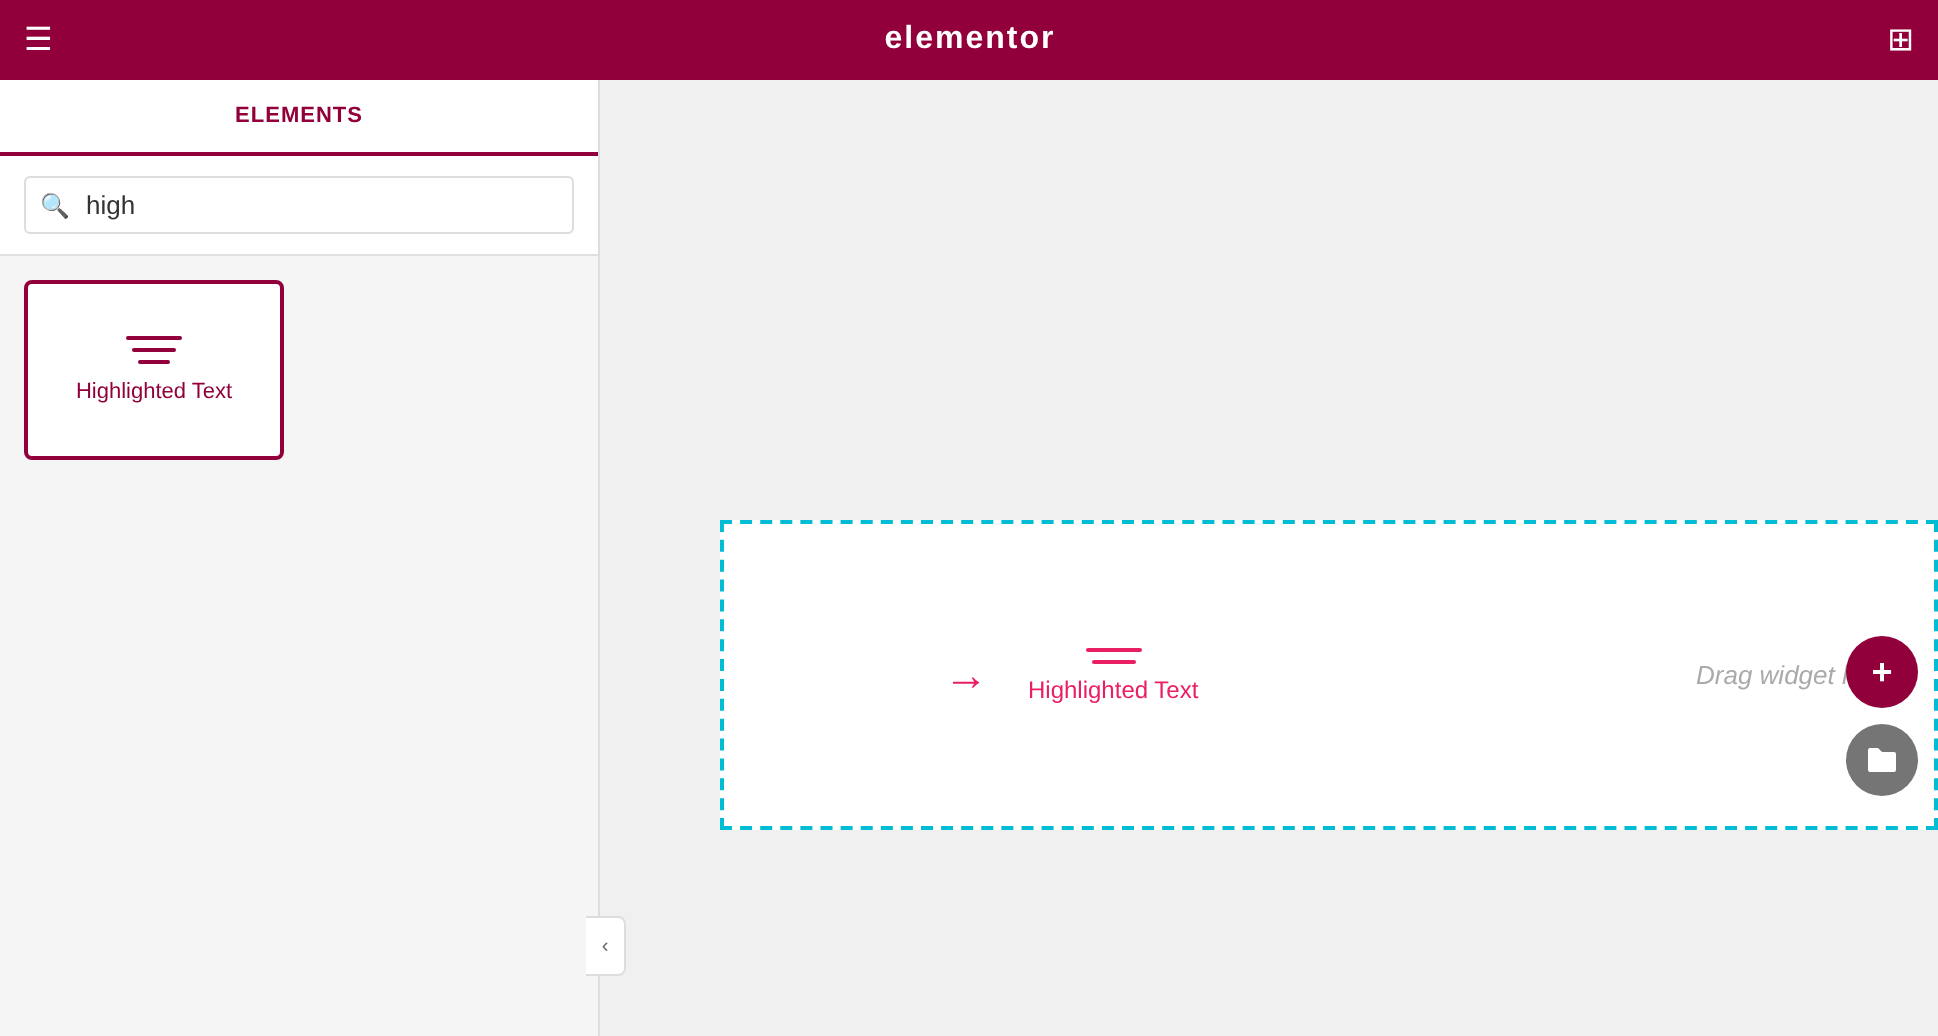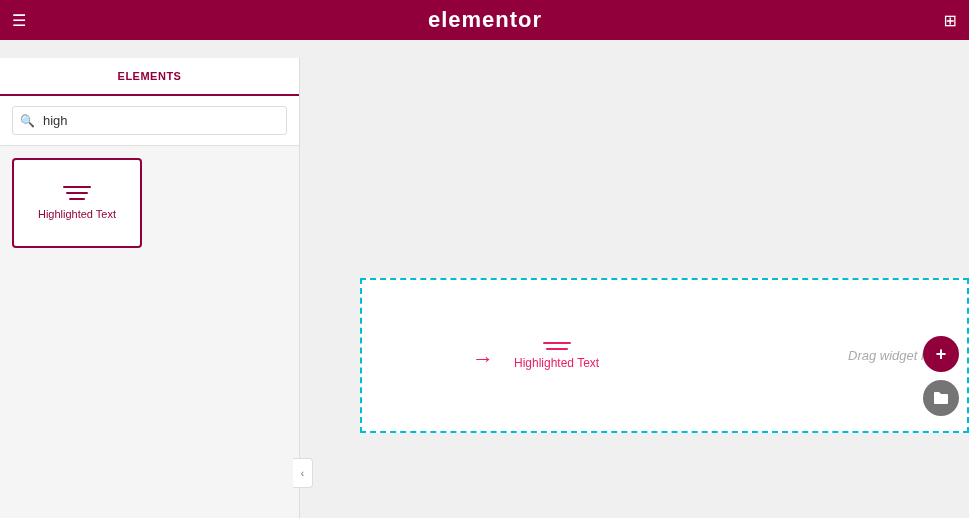--- a/index.html
+++ b/index.html
@@ -10,36 +10,35 @@
       background: #92003b;
       height: 40px;
       display: flex;
       align-items: center;
       justify-content: space-between;
       padding: 0 12px;
       flex-shrink: 0;
     }
     .header-logo {
       color: #fff;
-      font-size: 22px;
+      font-size: 16px;
       font-weight: bold;
       letter-spacing: 1px;
     }
     .header-hamburger, .header-grid {
       color: #fff;
       font-size: 16px;
       cursor: pointer;
     }
 
     
     .main-layout {
       display: flex;
       flex: 1;
       overflow: hidden;
-      margin-top: 18px;
     }
 
     
     .sidebar {
       width: 300px;
       background: #f5f5f5;
       display: flex;
       flex-direction: column;
       flex-shrink: 0;
       border-right: 1px solid #ddd;

